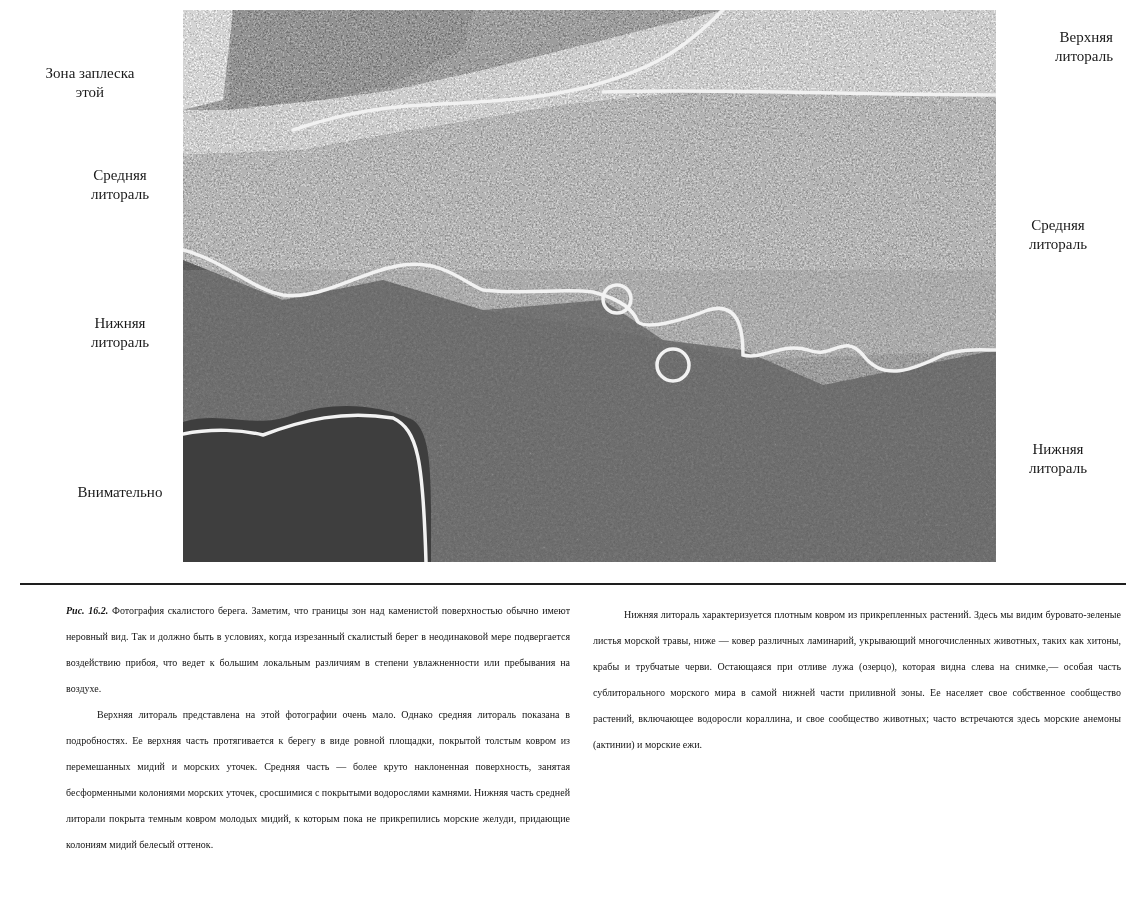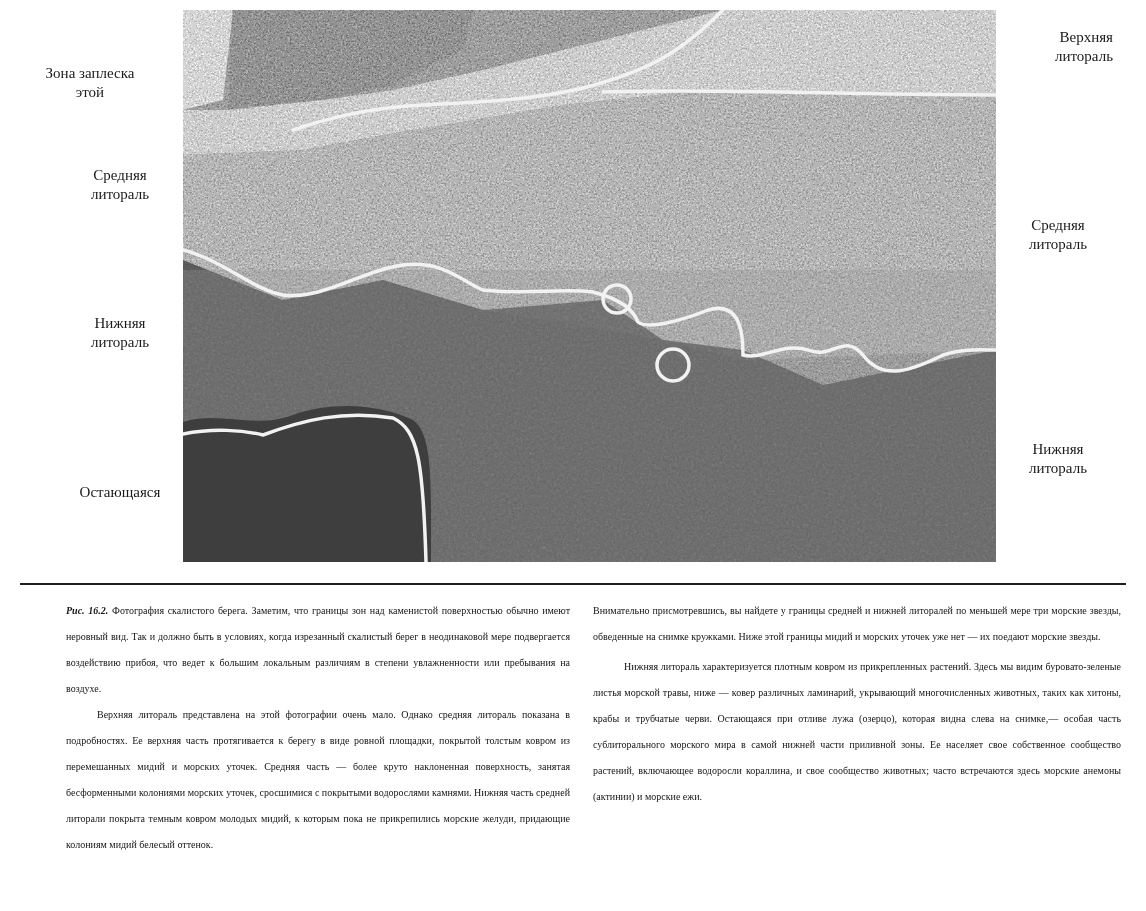--- a/index.html
+++ b/index.html
@@ -24,21 +24,21 @@
 </div>
 <div class="label" style="left:45px; top:166px; width:150px;">
   <div>Средняя</div>
   <div>литораль</div>
 </div>
 <div class="label" style="left:45px; top:314px; width:150px;">
   <div>Нижняя</div>
   <div>литораль</div>
 </div>
 <div class="label" style="left:45px; top:483px; width:150px;">
-  <div>Остающаяся</div>
+  <div>Внимательно</div>
 </div>
 
 <div class="label" style="left:1003px; top:28px; width:110px;text-align:right;">
   <div>Верхняя</div>
   <div>литораль</div>
 </div>
 <div class="label" style="left:1003px; top:216px; width:110px;">
   <div>Средняя</div>
   <div>литораль</div>
 </div>
@@ -99,15 +99,14 @@
   </svg>
 </div>
 
 <div class="rule"></div>
 
 <div class="col col-left">
   <p><span class="fig-ref">Рис. 16.2.</span> <span>Фотография скалистого берега. Заметим, что границы зон над каменистой поверхностью обычно имеют неровный вид. Так и должно быть в условиях, когда изрезанный скалистый берег в неодинаковой мере подвергается воздействию прибоя, что ведет к большим локальным различиям в степени увлажненности или пребывания на воздухе.</span></p>
   <p class="indent">Верхняя литораль представлена на этой фотографии очень мало. Однако средняя литораль показана в подробностях. Ее верхняя часть протягивается к берегу в виде ровной площадки, покрытой толстым ковром из перемешанных мидий и морских уточек. Средняя часть — более круто наклоненная поверхность, занятая бесформенными колониями морских уточек, сросшимися с покрытыми водорослями камнями. Нижняя часть средней литорали покрыта темным ковром молодых мидий, к которым пока не прикрепились морские желуди, придающие колониям мидий белесый оттенок.</p>
 </div>
 <div class="col col-right">
-  <p>Внимательно присмотревшись, вы найдете у границы средней и нижней литоралей по меньшей мере три морские звезды, обведенные на снимке кружками. Ниже этой границы мидий и морских уточек уже нет — их поедают морские звезды.</p>
   <p class="indent" style="margin-top:4px;">Нижняя литораль характеризуется плотным ковром из прикрепленных растений. Здесь мы видим буровато-зеленые листья морской травы, ниже — ковер различных ламинарий, укрывающий многочисленных животных, таких как хитоны, крабы и трубчатые черви. Остающаяся при отливе лужа (озерцо), которая видна слева на снимке,— особая часть сублиторального морского мира в самой нижней части приливной зоны. Ее населяет свое собственное сообщество растений, включающее водоросли кораллина, и свое сообщество животных; часто встречаются здесь морские анемоны (актинии) и морские ежи.</p>
 </div>
 
 </body></html>

